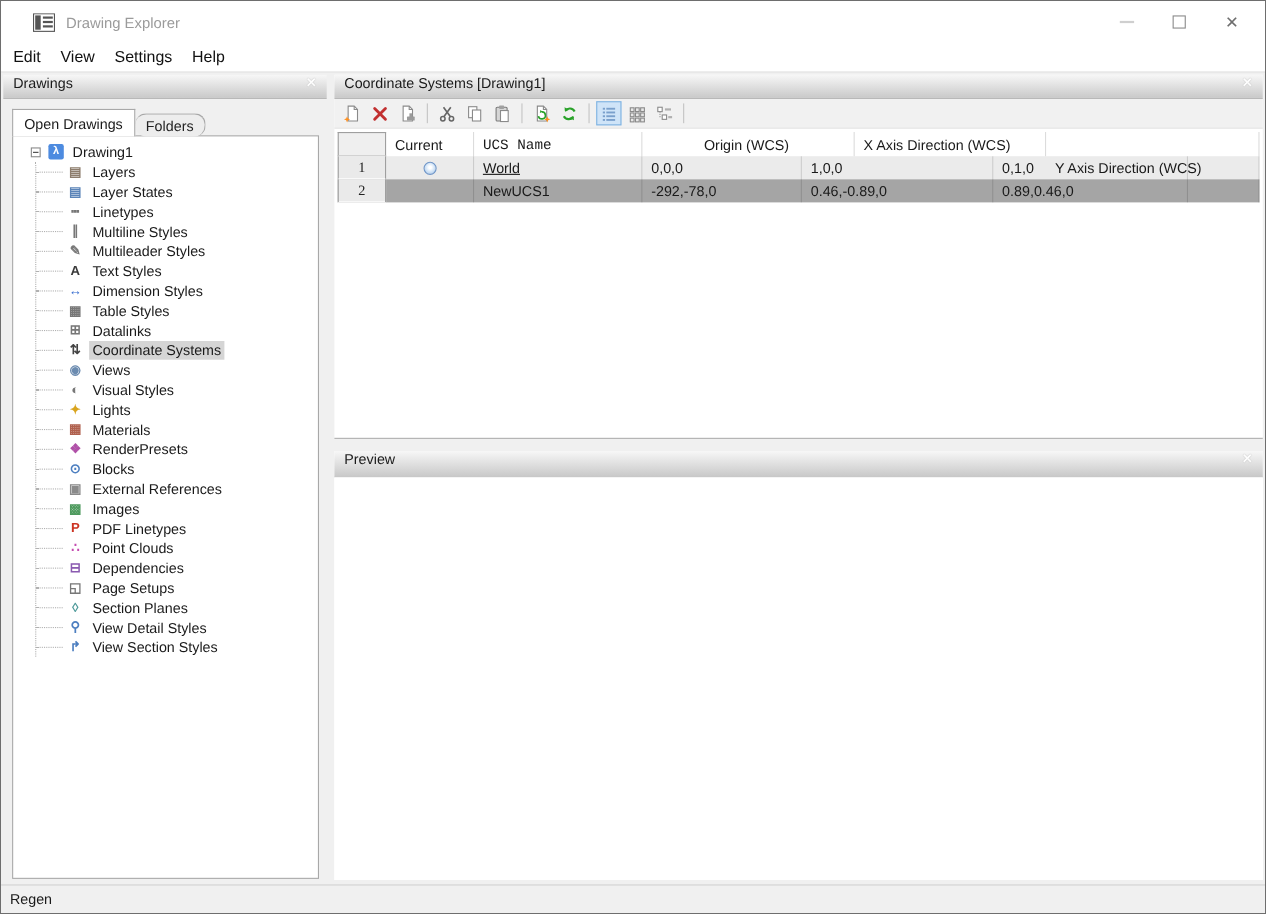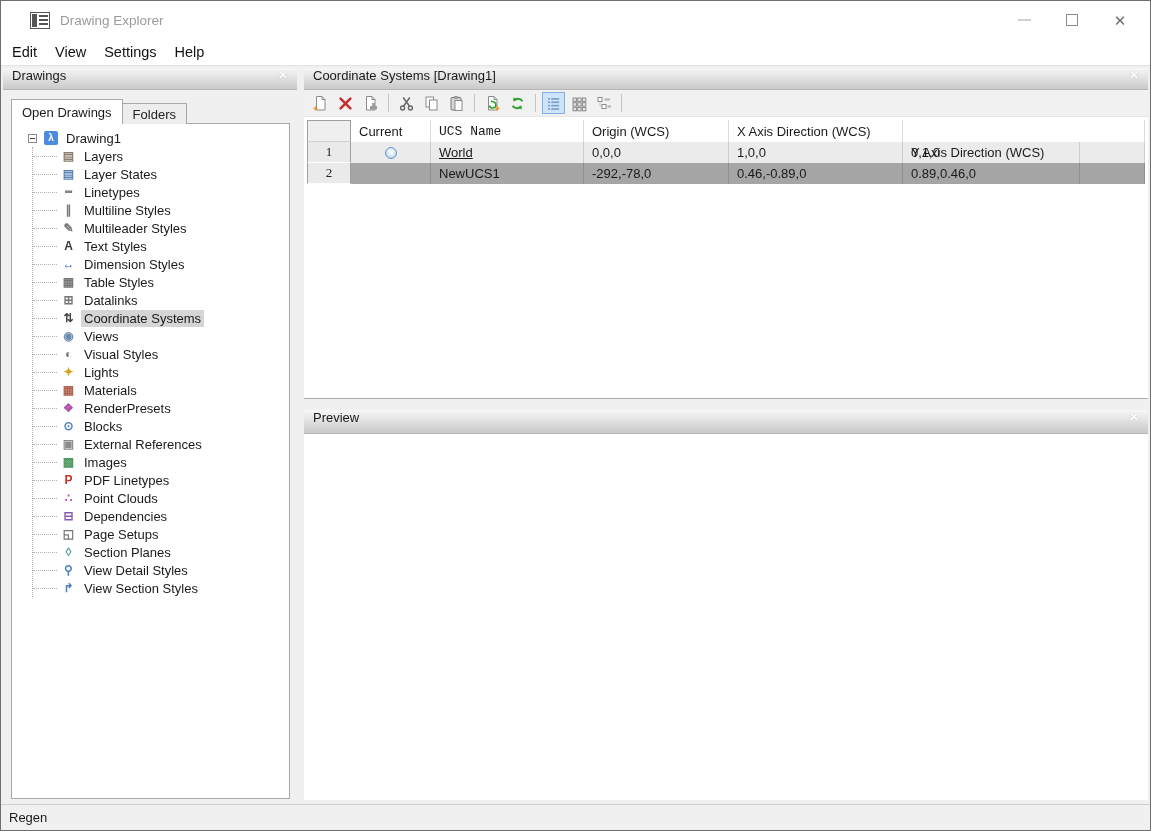--- a/index.html
+++ b/index.html
@@ -26,21 +26,21 @@
 
   .panel-header { height:22px; background:linear-gradient(#f7f7f7,#c9c9c9); border-bottom:1px solid #b8b8b8;
     display:flex; align-items:flex-start; justify-content:space-between; padding:0 9px; font-size:13px; color:#1a1a1a; }
   .panel-close { color:#fdfdfd; font-weight:bold; font-size:12px; text-shadow:0 0 1px #aaa; }
 
   
   .drawings-panel { position:absolute; left:2px; top:2px; width:294px; bottom:4px; background:#f0f0f0; }
   .tabs { position:absolute; left:8px; top:31px; height:25px; display:flex; align-items:flex-end; z-index:2; }
   .tab { border:1px solid #a8a8a8; border-bottom:none; padding:0 10px; display:flex; align-items:center; }
   .tab.active { background:#fff; height:25px; position:relative; }
-  .tab.inactive { background:#ededed; height:21px; border-left:none; color:#222; }
+  .tab.inactive { background:#ededed; height:21px; border-left:none; color:#222;border-radius:10px; }
   .tree-box { position:absolute; left:8px; right:7px; top:55px; bottom:1px; border:1px solid #a8a8a8; background:#fff; overflow:hidden; }
   .tree { padding-top:5px; }
   .tree-row, .tree-root-row { display:flex; align-items:center; height:18px; white-space:nowrap; }
   .tree-root-row { padding-left:16px; }
   .expand-box { width:9px; height:9px; border:1px solid #8a8a8a; background:#fff; position:relative; flex:0 0 auto; margin-right:7px; }
   .expand-box::after { content:""; position:absolute; left:1px; right:1px; top:3px; height:1px; background:#444; }
   .tree-icon { width:15px; flex:0 0 auto; text-align:center; font-size:12px; line-height:15px; margin-right:5px; font-weight:600; }
   .tree-icon.boxed { width:14px; height:14px; border-radius:2px; font-size:10px; line-height:14px; font-weight:bold; }
   .tree-label { padding:1px 3px; }
   .tree-children { margin-left:20px; border-left:1px dotted #b0b0b0; }
@@ -342,21 +342,21 @@
                 <rect x="12.5" y="10.5" width="3.5" height="2" fill="#b0b0b0"></rect>
               </svg>
             </div>
             <div class="tb-sep"></div>
           </div>
         <div class="cs-table">
           <div class="t-head" id="t-head">
               <div class="hcell hnum" style="width: 44px;"></div>
               <div class="hcell" style="width: 80px;">Current</div>
               <div class="hcell" style="width: 153px; font-family: Liberation Mono, monospace;">UCS Name</div>
-              <div class="hcell" style="width: 145px;">Origin (WCS)</div>
+              <div class="hcell" style="width: 145px; margin-left: 48px;">Origin (WCS)</div>
               <div class="hcell" style="width: 174px;">X Axis Direction (WCS)</div>
               <div class="hcell" style="width: 177px; margin-top: 32px;">Y Axis Direction (WCS)</div>
               <div class="hcell" style="flex: 1 1 0%;"></div>
             </div>
           <div id="t-body">
               <div class="t-row striped">
                 <div class="cell numcell" style="width: 44px;">1</div>
                 <div class="cell curcell" style="width: 80px;">
                   <span class="radio"></span>
                 </div>

